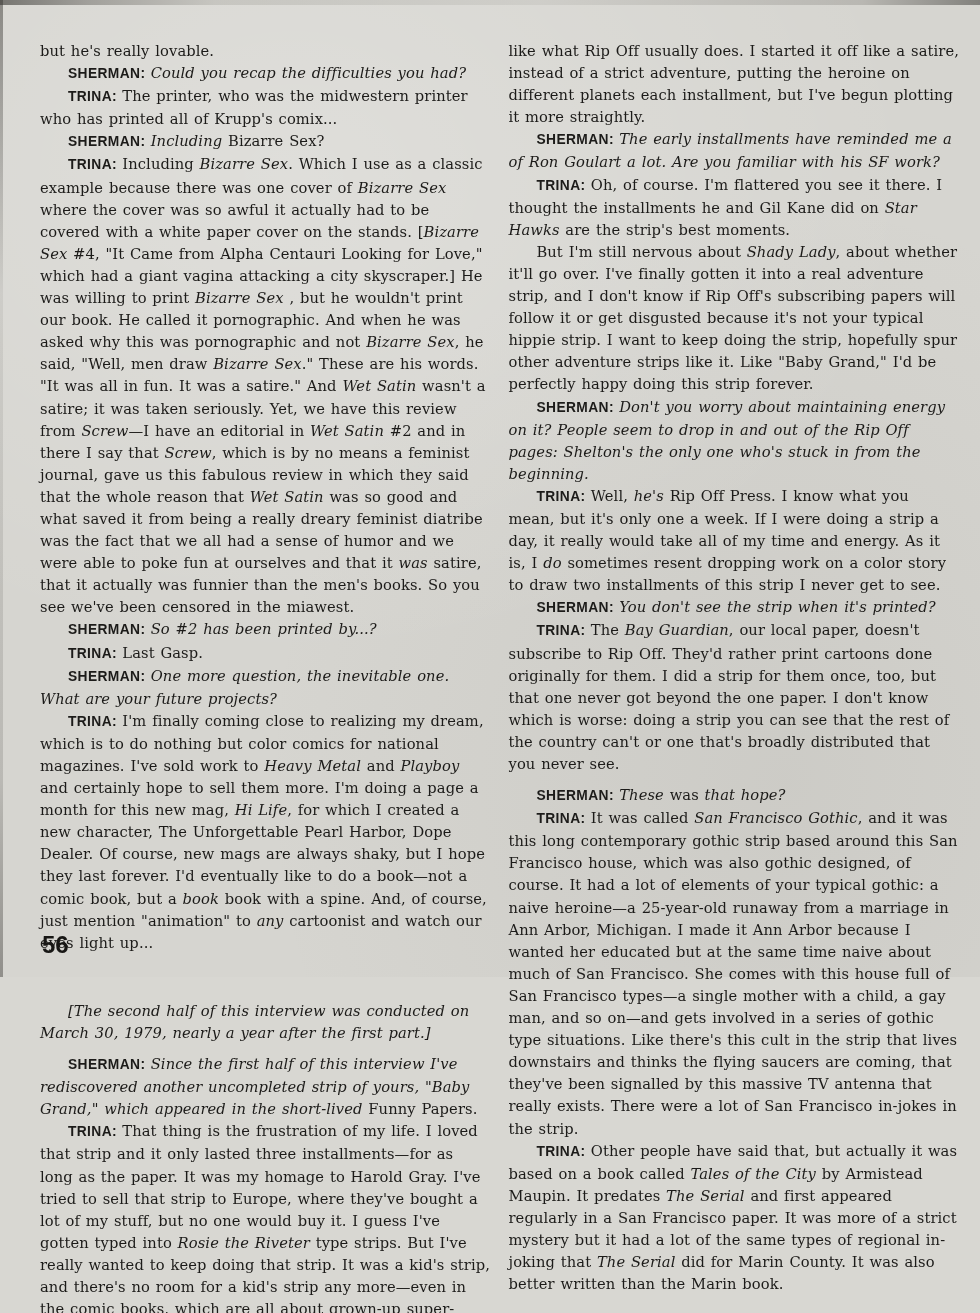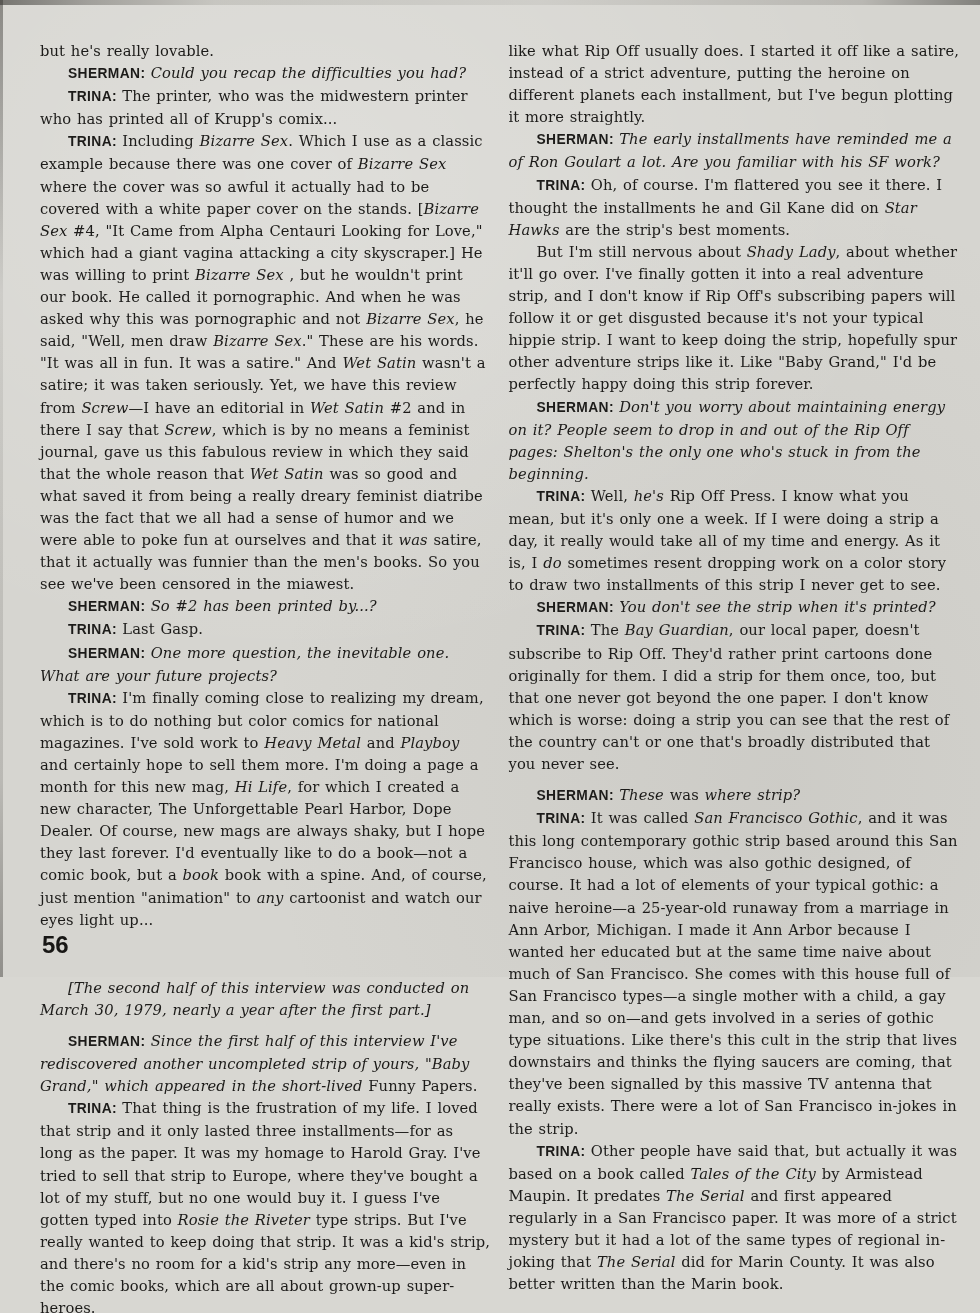--- a/index.html
+++ b/index.html
@@ -52,37 +52,38 @@
 <body>
 
 <div class="page">
   <div class="scan-edge-top"></div>
   <div class="scan-edge-left"></div>
   <div class="columns">
     <div class="col">
         <p class="para"><span class="run-n">but he's really lovable.</span></p>
         <p class="para ind"><span class="run-b">SHERMAN: </span><span class="run-i">Could you recap the difficulties you had?</span></p>
         <p class="para ind"><span class="run-b">TRINA: </span><span class="run-n">The printer, who was the midwestern printer who has printed all of Krupp's comix...</span></p>
+        <p class="para ind"><span class="run-b">SHERMAN: </span><span class="run-i">Including </span><span class="run-n">Bizarre Sex?</span></p>
         <p class="para ind"><span class="run-b">TRINA: </span><span class="run-n">Including </span><span class="run-i">Bizarre Sex</span><span class="run-n">. Which I use as a classic example because there was one cover of </span><span class="run-i">Bizarre Sex</span><span class="run-n"> where the cover was so awful it actually had to be covered with a white paper cover on the stands. [</span><span class="run-i">Bizarre Sex</span><span class="run-n"> #4, "It Came from Alpha Centauri Looking for Love," which had a giant vagina attacking a city skyscraper.] He was willing to print </span><span class="run-i">Bizarre Sex</span><span class="run-n"> , but he wouldn't print our book. He called it pornographic. And when he was asked why this was pornographic and not </span><span class="run-i">Bizarre Sex</span><span class="run-n">, he said, "Well, men draw </span><span class="run-i">Bizarre Sex</span><span class="run-n">." These are his words. "It was all in fun. It was a satire." And </span><span class="run-i">Wet Satin</span><span class="run-n"> wasn't a satire; it was taken seriously. Yet, we have this review from </span><span class="run-i">Screw</span><span class="run-n">—I have an editorial in </span><span class="run-i">Wet Satin</span><span class="run-n"> #2 and in there I say that </span><span class="run-i">Screw</span><span class="run-n">, which is by no means a feminist journal, gave us this fabulous review in which they said that the whole reason that </span><span class="run-i">Wet Satin</span><span class="run-n"> was so good and what saved it from being a really dreary feminist diatribe was the fact that we all had a sense of humor and we were able to poke fun at ourselves and that it </span><span class="run-i">was</span><span class="run-n"> satire, that it actually was funnier than the men's books. So you see we've been censored in the miawest.</span></p>
         <p class="para ind"><span class="run-b">SHERMAN: </span><span class="run-i">So #2 has been printed by...?</span></p>
         <p class="para ind"><span class="run-b">TRINA: </span><span class="run-n">Last Gasp.</span></p>
         <p class="para ind"><span class="run-b">SHERMAN: </span><span class="run-i">One more question, the inevitable one. What are your future projects?</span></p>
         <p class="para ind"><span class="run-b">TRINA: </span><span class="run-n">I'm finally coming close to realizing my dream, which is to do nothing but color comics for national magazines. I've sold work to </span><span class="run-i">Heavy Metal</span><span class="run-n"> and </span><span class="run-i">Playboy</span><span class="run-n"> and certainly hope to sell them more. I'm doing a page a month for this new mag, </span><span class="run-i">Hi Life</span><span class="run-n">, for which I created a new character, The Unforgettable Pearl Harbor, Dope Dealer. Of course, new mags are always shaky, but I hope they last forever. I'd eventually like to do a book—not a comic book, but a </span><span class="run-i">book</span><span class="run-n"> book with a spine. And, of course, just mention "animation" to </span><span class="run-i">any</span><span class="run-n"> cartoonist and watch our eyes light up...</span></p>
         <p class="para ind gap-lg"><span class="run-i">[The second half of this interview was conducted on March 30, 1979, nearly a year after the first part.]</span></p>
         <p class="para ind gap-sm"><span class="run-b">SHERMAN: </span><span class="run-i">Since the first half of this interview I've rediscovered another uncompleted strip of yours, "Baby Grand," which appeared in the short-lived </span><span class="run-n">Funny Papers.</span></p>
         <p class="para ind"><span class="run-b">TRINA: </span><span class="run-n">That thing is the frustration of my life. I loved that strip and it only lasted three installments—for as long as the paper. It was my homage to Harold Gray. I've tried to sell that strip to Europe, where they've bought a lot of my stuff, but no one would buy it. I guess I've gotten typed into </span><span class="run-i">Rosie the Riveter</span><span class="run-n"> type strips. But I've really wanted to keep doing that strip. It was a kid's strip, and there's no room for a kid's strip any more—even in the comic books, which are all about grown-up super-heroes.</span></p>
       </div>
     <div class="col">
         <p class="para"><span class="run-n">like what Rip Off usually does. I started it off like a satire, instead of a strict adventure, putting the heroine on different planets each installment, but I've begun plotting it more straightly.</span></p>
         <p class="para ind"><span class="run-b">SHERMAN: </span><span class="run-i">The early installments have reminded me a of Ron Goulart a lot. Are you familiar with his SF work?</span></p>
         <p class="para ind"><span class="run-b">TRINA: </span><span class="run-n">Oh, of course. I'm flattered you see it there. I thought the installments he and Gil Kane did on </span><span class="run-i">Star Hawks</span><span class="run-n"> are the strip's best moments.</span></p>
         <p class="para ind"><span class="run-n">But I'm still nervous about </span><span class="run-i">Shady Lady</span><span class="run-n">, about whether it'll go over. I've finally gotten it into a real adventure strip, and I don't know if Rip Off's subscribing papers will follow it or get disgusted because it's not your typical hippie strip. I want to keep doing the strip, hopefully spur other adventure strips like it. Like "Baby Grand," I'd be perfectly happy doing this strip forever.</span></p>
         <p class="para ind"><span class="run-b">SHERMAN: </span><span class="run-i">Don't you worry about maintaining energy on it? People seem to drop in and out of the Rip Off pages: Shelton's the only one who's stuck in from the beginning.</span></p>
         <p class="para ind"><span class="run-b">TRINA: </span><span class="run-n">Well, </span><span class="run-i">he's</span><span class="run-n"> Rip Off Press. I know what you mean, but it's only one a week. If I were doing a strip a day, it really would take all of my time and energy. As it is, I </span><span class="run-i">do</span><span class="run-n"> sometimes resent dropping work on a color story to draw two installments of this strip I never get to see.</span></p>
         <p class="para ind"><span class="run-b">SHERMAN: </span><span class="run-i">You don't see the strip when it's printed?</span></p>
         <p class="para ind"><span class="run-b">TRINA: </span><span class="run-n">The </span><span class="run-i">Bay Guardian</span><span class="run-n">, our local paper, doesn't subscribe to Rip Off. They'd rather print cartoons done originally for them. I did a strip for them once, too, but that one never got beyond the one paper. I don't know which is worse: doing a strip you can see that the rest of the country can't or one that's broadly distributed that you never see.</span></p>
-        <p class="para ind gap-sm"><span class="run-b">SHERMAN: </span><span class="run-i">These </span><span class="run-n">was </span><span class="run-i">where strip?</span></p>
+        <p class="para ind gap-sm"><span class="run-b">SHERMAN: </span><span class="run-i">These </span><span class="run-n">was </span><span class="run-i">that hope?</span></p>
         <p class="para ind"><span class="run-b">TRINA: </span><span class="run-n">It was called </span><span class="run-i">San Francisco Gothic</span><span class="run-n">, and it was this long contemporary gothic strip based around this San Francisco house, which was also gothic designed, of course. It had a lot of elements of your typical gothic: a naive heroine—a 25-year-old runaway from a marriage in Ann Arbor, Michigan. I made it Ann Arbor because I wanted her educated but at the same time naive about much of San Francisco. She comes with this house full of San Francisco types—a single mother with a child, a gay man, and so on—and gets involved in a series of gothic type situations. Like there's this cult in the strip that lives downstairs and thinks the flying saucers are coming, that they've been signalled by this massive TV antenna that really exists. There were a lot of San Francisco in-jokes in the strip.</span></p>
         <p class="para ind"><span class="run-b">TRINA: </span><span class="run-n">Other people have said that, but actually it was based on a book called </span><span class="run-i">Tales of the City</span><span class="run-n"> by Armistead Maupin. It predates </span><span class="run-i">The Serial</span><span class="run-n"> and first appeared regularly in a San Francisco paper. It was more of a strict mystery but it had a lot of the same types of regional in-joking that </span><span class="run-i">The Serial</span><span class="run-n"> did for Marin County. It was also better written than the Marin book.</span></p>
       </div>
   </div>
   <div class="page-number">56</div>
 </div>
 
 </body></html>

